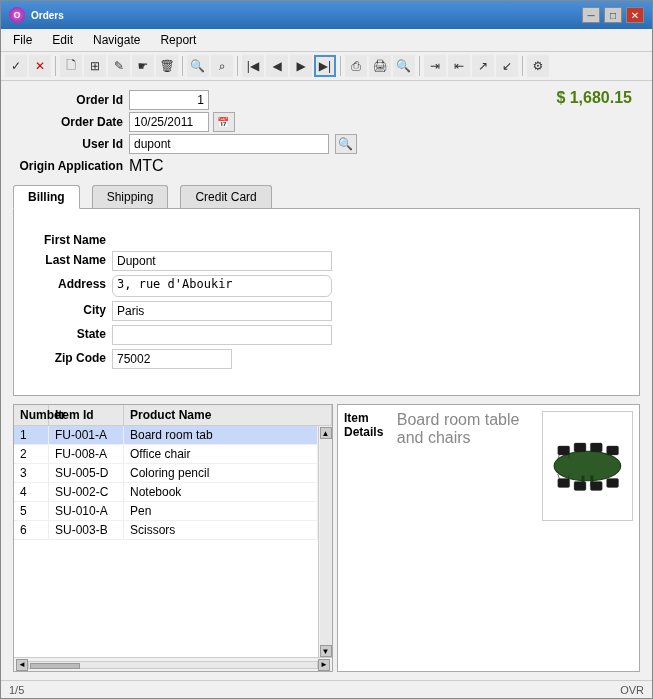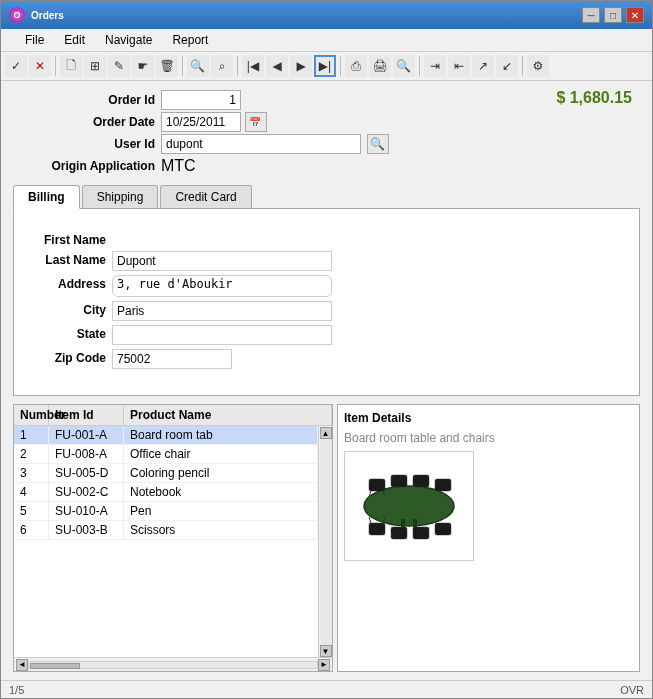--- a/index.html
+++ b/index.html
@@ -48,21 +48,21 @@
       border: 1px solid #888;
       cursor: pointer;
       display: flex; align-items: center; justify-content: center;
       font-size: 10px;
       color: #333;
     }
     .title-btn.close { background: #c0392b; color: white; }
     .menu-bar {
       background: #f0f0f0;
       border-bottom: 1px solid #ccc;
-      padding: 2px 16px;
+      padding: 2px 4px;
       display: flex;
       gap: 4px;
     }
     .menu-item {
       padding: 2px 8px;
       cursor: pointer;
       font-size: 12px;
     }
     .toolbar {
       background: #f0f0f0;
@@ -154,21 +154,21 @@
       display: flex;
       border-bottom: 1px solid #aaa;
     }
     .tab {
       padding: 4px 14px;
       border: 1px solid #aaa;
       border-bottom: none;
       background: #e0e0e0;
       cursor: pointer;
       font-size: 12px;
-      margin-right: 2px;
+      margin-right: 12px;
       border-radius: 3px 3px 0 0;
     }
     .tab.active {
       background: white;
       border-bottom: 1px solid white;
       margin-bottom: -1px;
       font-weight: bold;
     }
     .tab-content {
       border: 1px solid #aaa;
@@ -276,31 +276,31 @@
       background: #f0f0f0;
       display: flex;
       align-items: center;
       padding: 0 2px;
     }
     .item-details {
       flex: 1;
       border: 1px solid #aaa;
       background: white;
       display: flex;
-      flex-direction: column;
+      flex-direction: row;
       padding: 6px;
       gap: 6px;
     }
     .details-title {
       font-weight: bold;
       font-size: 12px;
     }
     .details-name {
       color: #888;
-      font-size: 12px;
+      font-size: 16px;
     }
     .details-image {
       border: 1px solid #ccc;
       width: 130px;
       height: 110px;
       display: flex;
       align-items: center;
       justify-content: center;
       overflow: hidden;
     }
@@ -367,21 +367,21 @@
     <div class="tb-btn">⇥</div>
     <div class="tb-btn">⇤</div>
     <div class="tb-btn">↗</div>
     <div class="tb-btn">↙</div>
     <div class="tb-sep"></div>
     <div class="tb-btn">⚙</div>
   </div>
 
   <div class="content">
 
-    <div style="display:flex; align-items:flex-start; justify-content:flex-end;margin-left:32px;">
+    <div style="display:flex; align-items:flex-start; justify-content:flex-end;">
       <div style="flex:1;">
 
         <div class="form-row">
           <span class="form-label">Order Id</span>
           <input class="form-input" style="width: 80px; text-align: right;" value="1">
         </div>
 
         <div class="form-row">
           <span class="form-label">Order Date</span>
           <div class="date-row">

